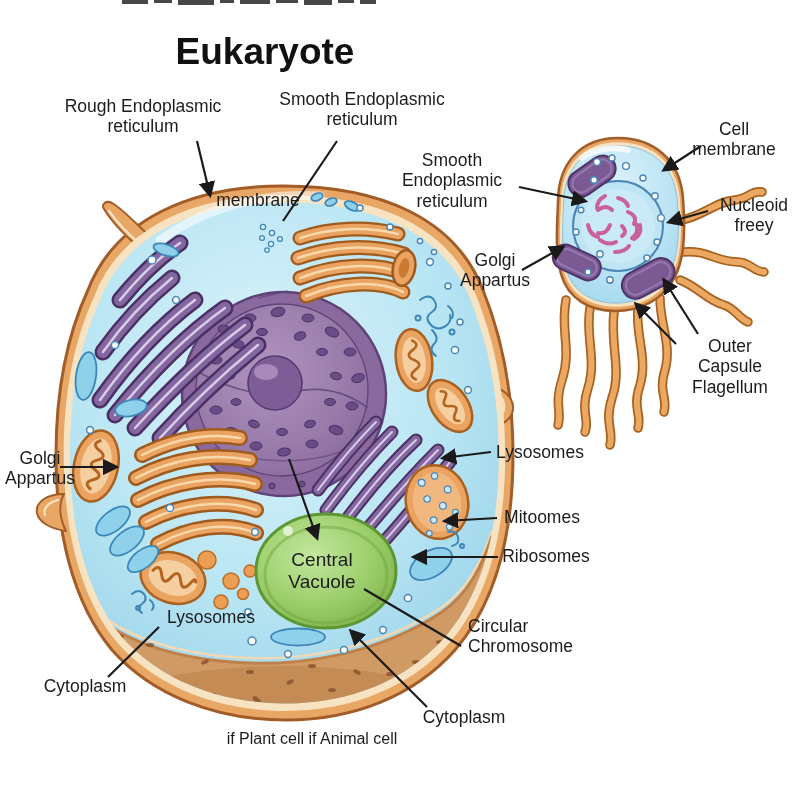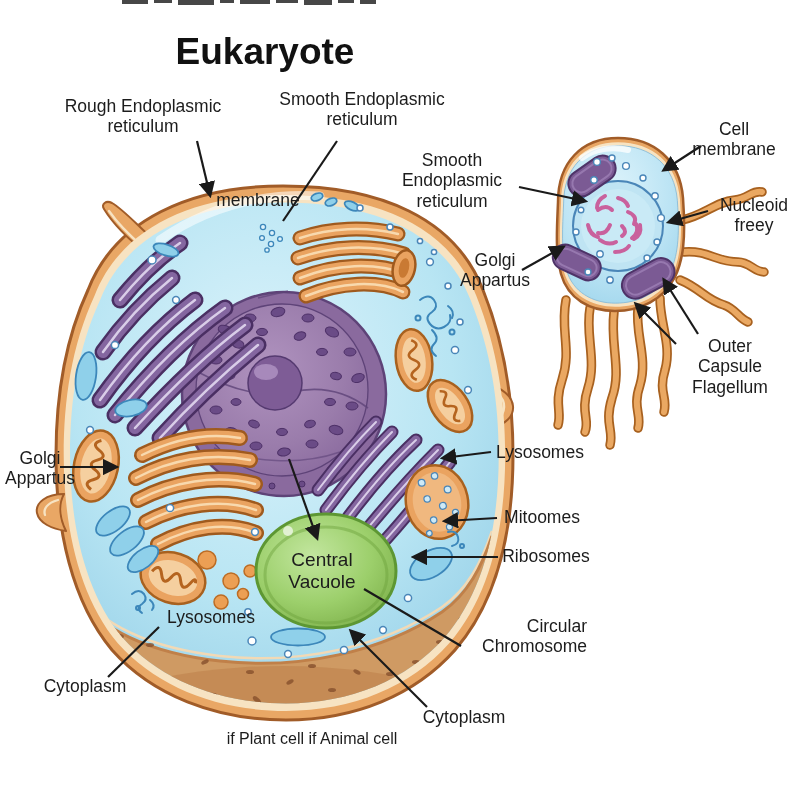--- a/index.html
+++ b/index.html
@@ -1,21 +1,21 @@
 <!DOCTYPE html>
 <html><head>
 <meta charset="utf-8">
 <style>
   html,body{margin:0;padding:0;background:#fff;}
   #stage{position:relative;width:800px;height:800px;background:#fff;overflow:hidden;
          font-family:"Liberation Sans",sans-serif;}
   #stage svg{position:absolute;left:0;top:0;}
   .lbl{position:absolute;transform:translateX(-50%);text-align:center;
        font-size:17.5px;line-height:1.17;color:#1c1c1c;white-space:pre-line;}
-  .lbl.left{transform:none;text-align:right;margin-left:14px;}
+  .lbl.left{transform:none;text-align:left;}
   .title{position:absolute;transform:translateX(-50%);font-weight:700;color:#111;
          white-space:nowrap;}
   .t-euk{font-size:37px;}
   .t-prok{font-size:26px;}
   .caption{position:absolute;transform:translateX(-50%);font-size:16px;color:#1c1c1c;
            white-space:nowrap;}
 </style>
 </head>
 <body>
 

